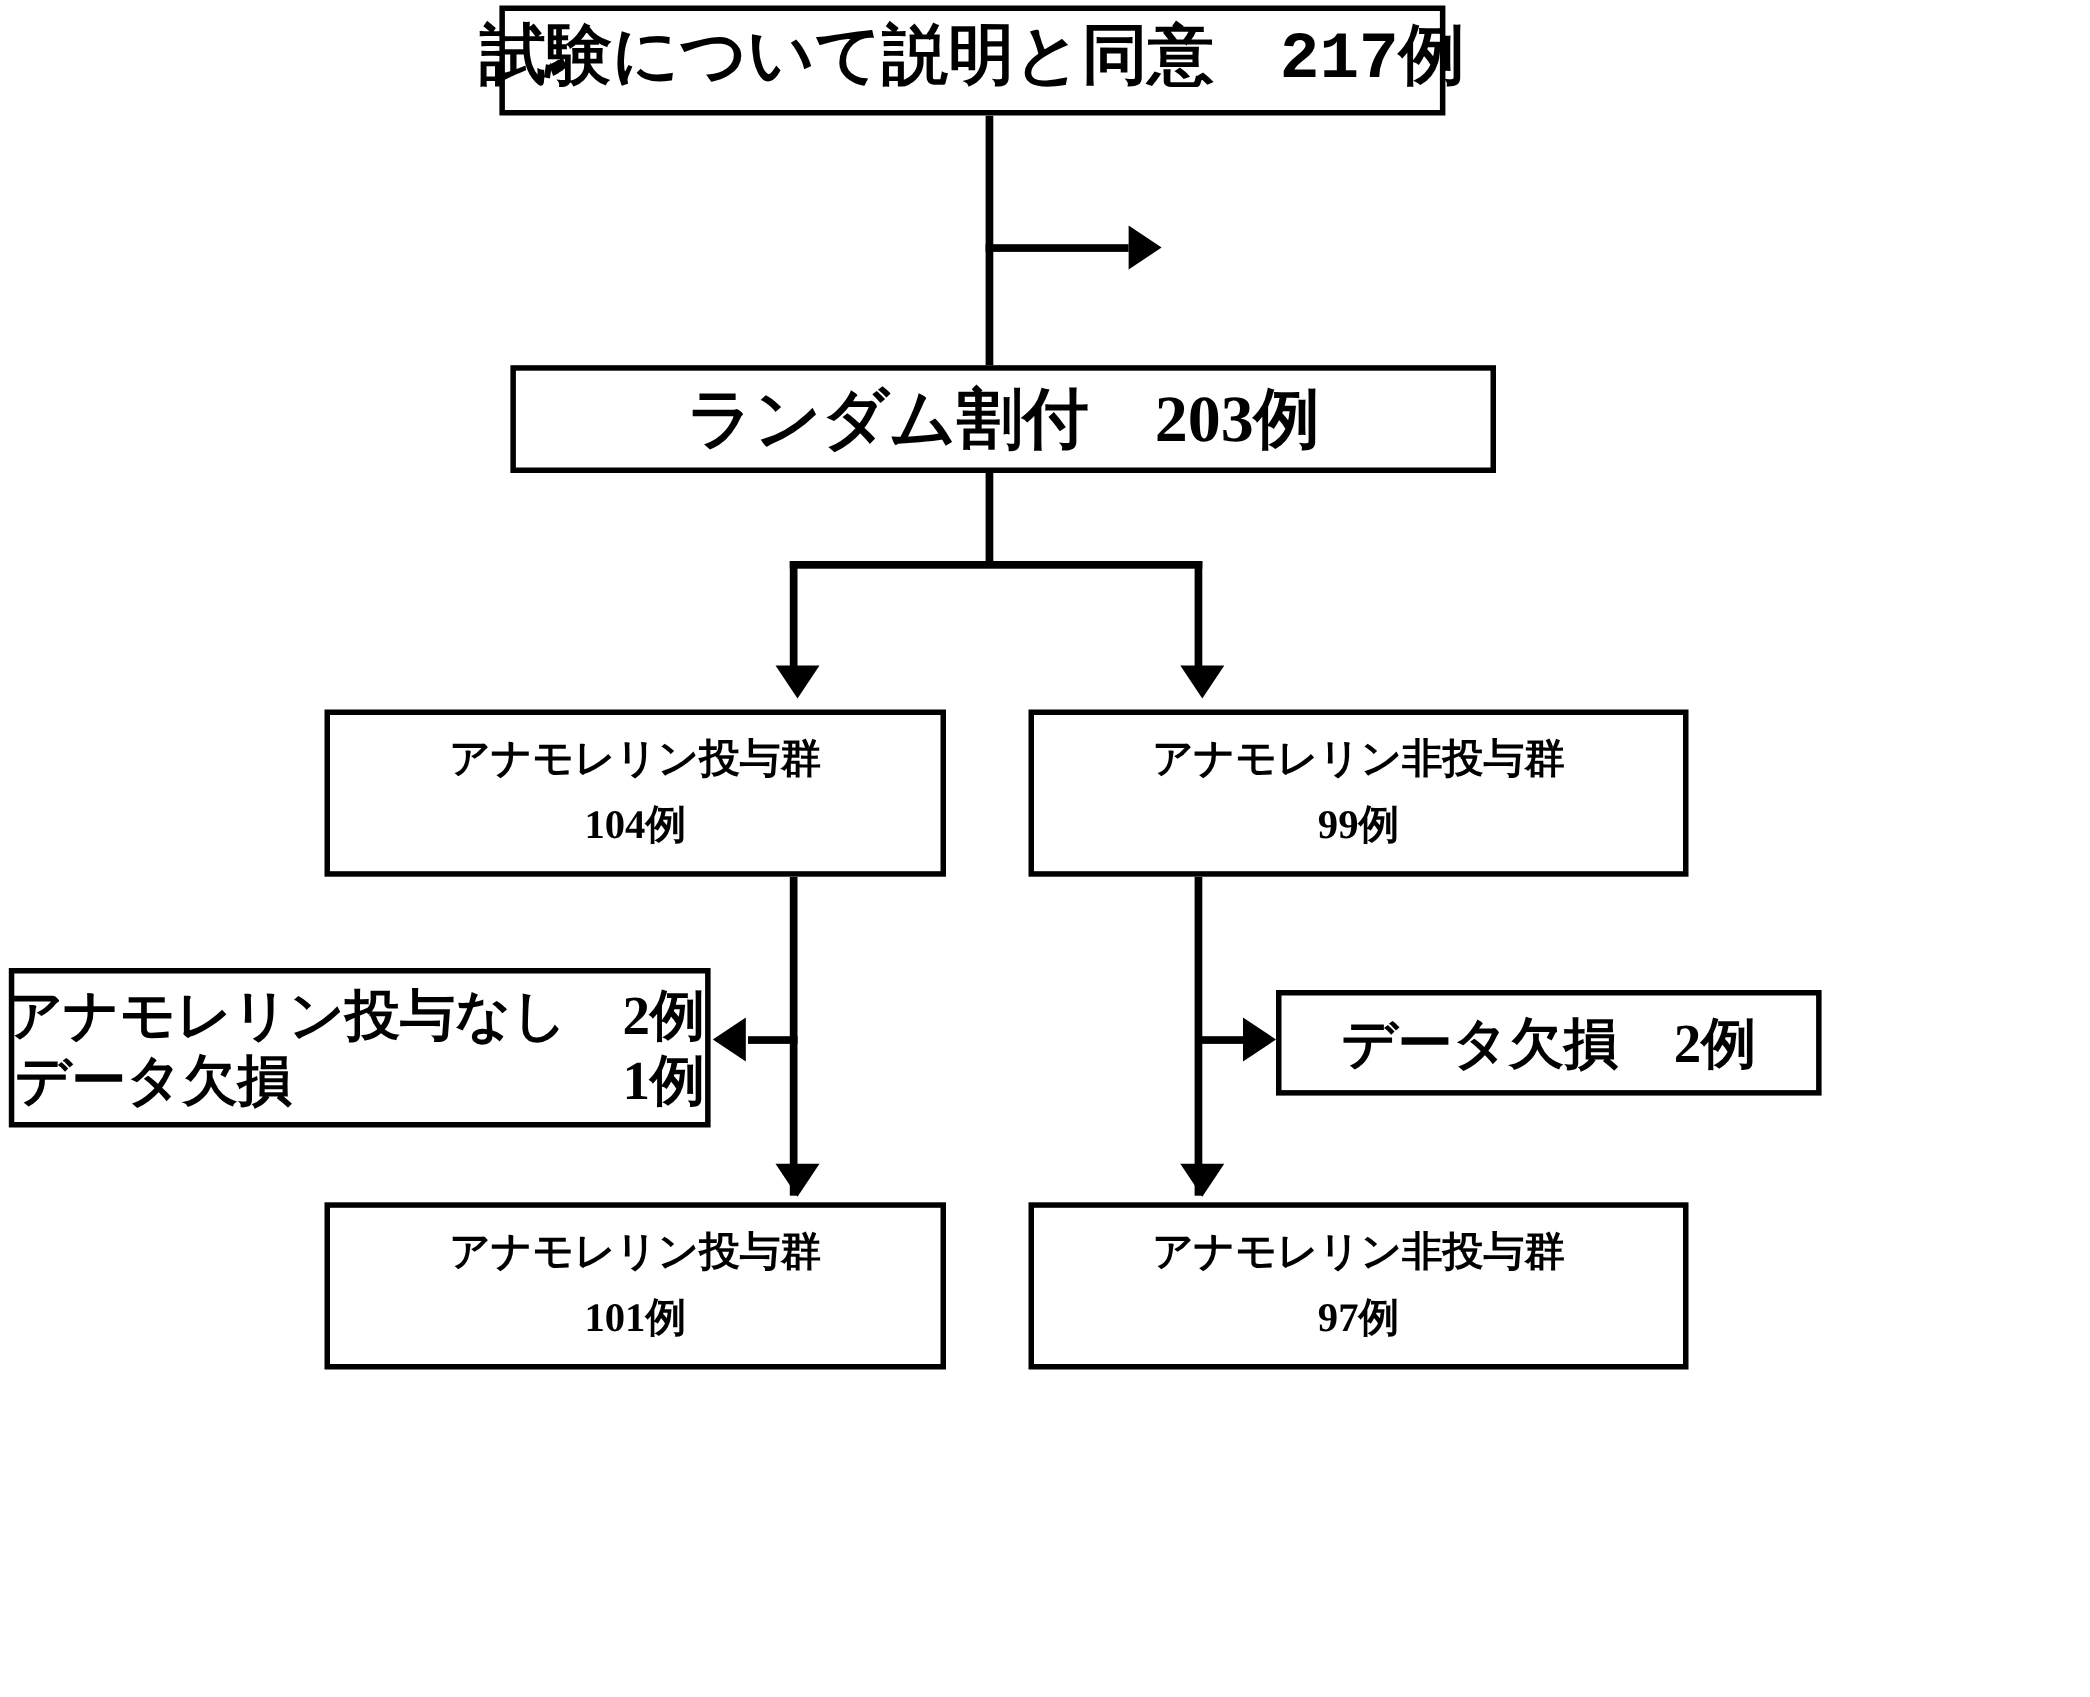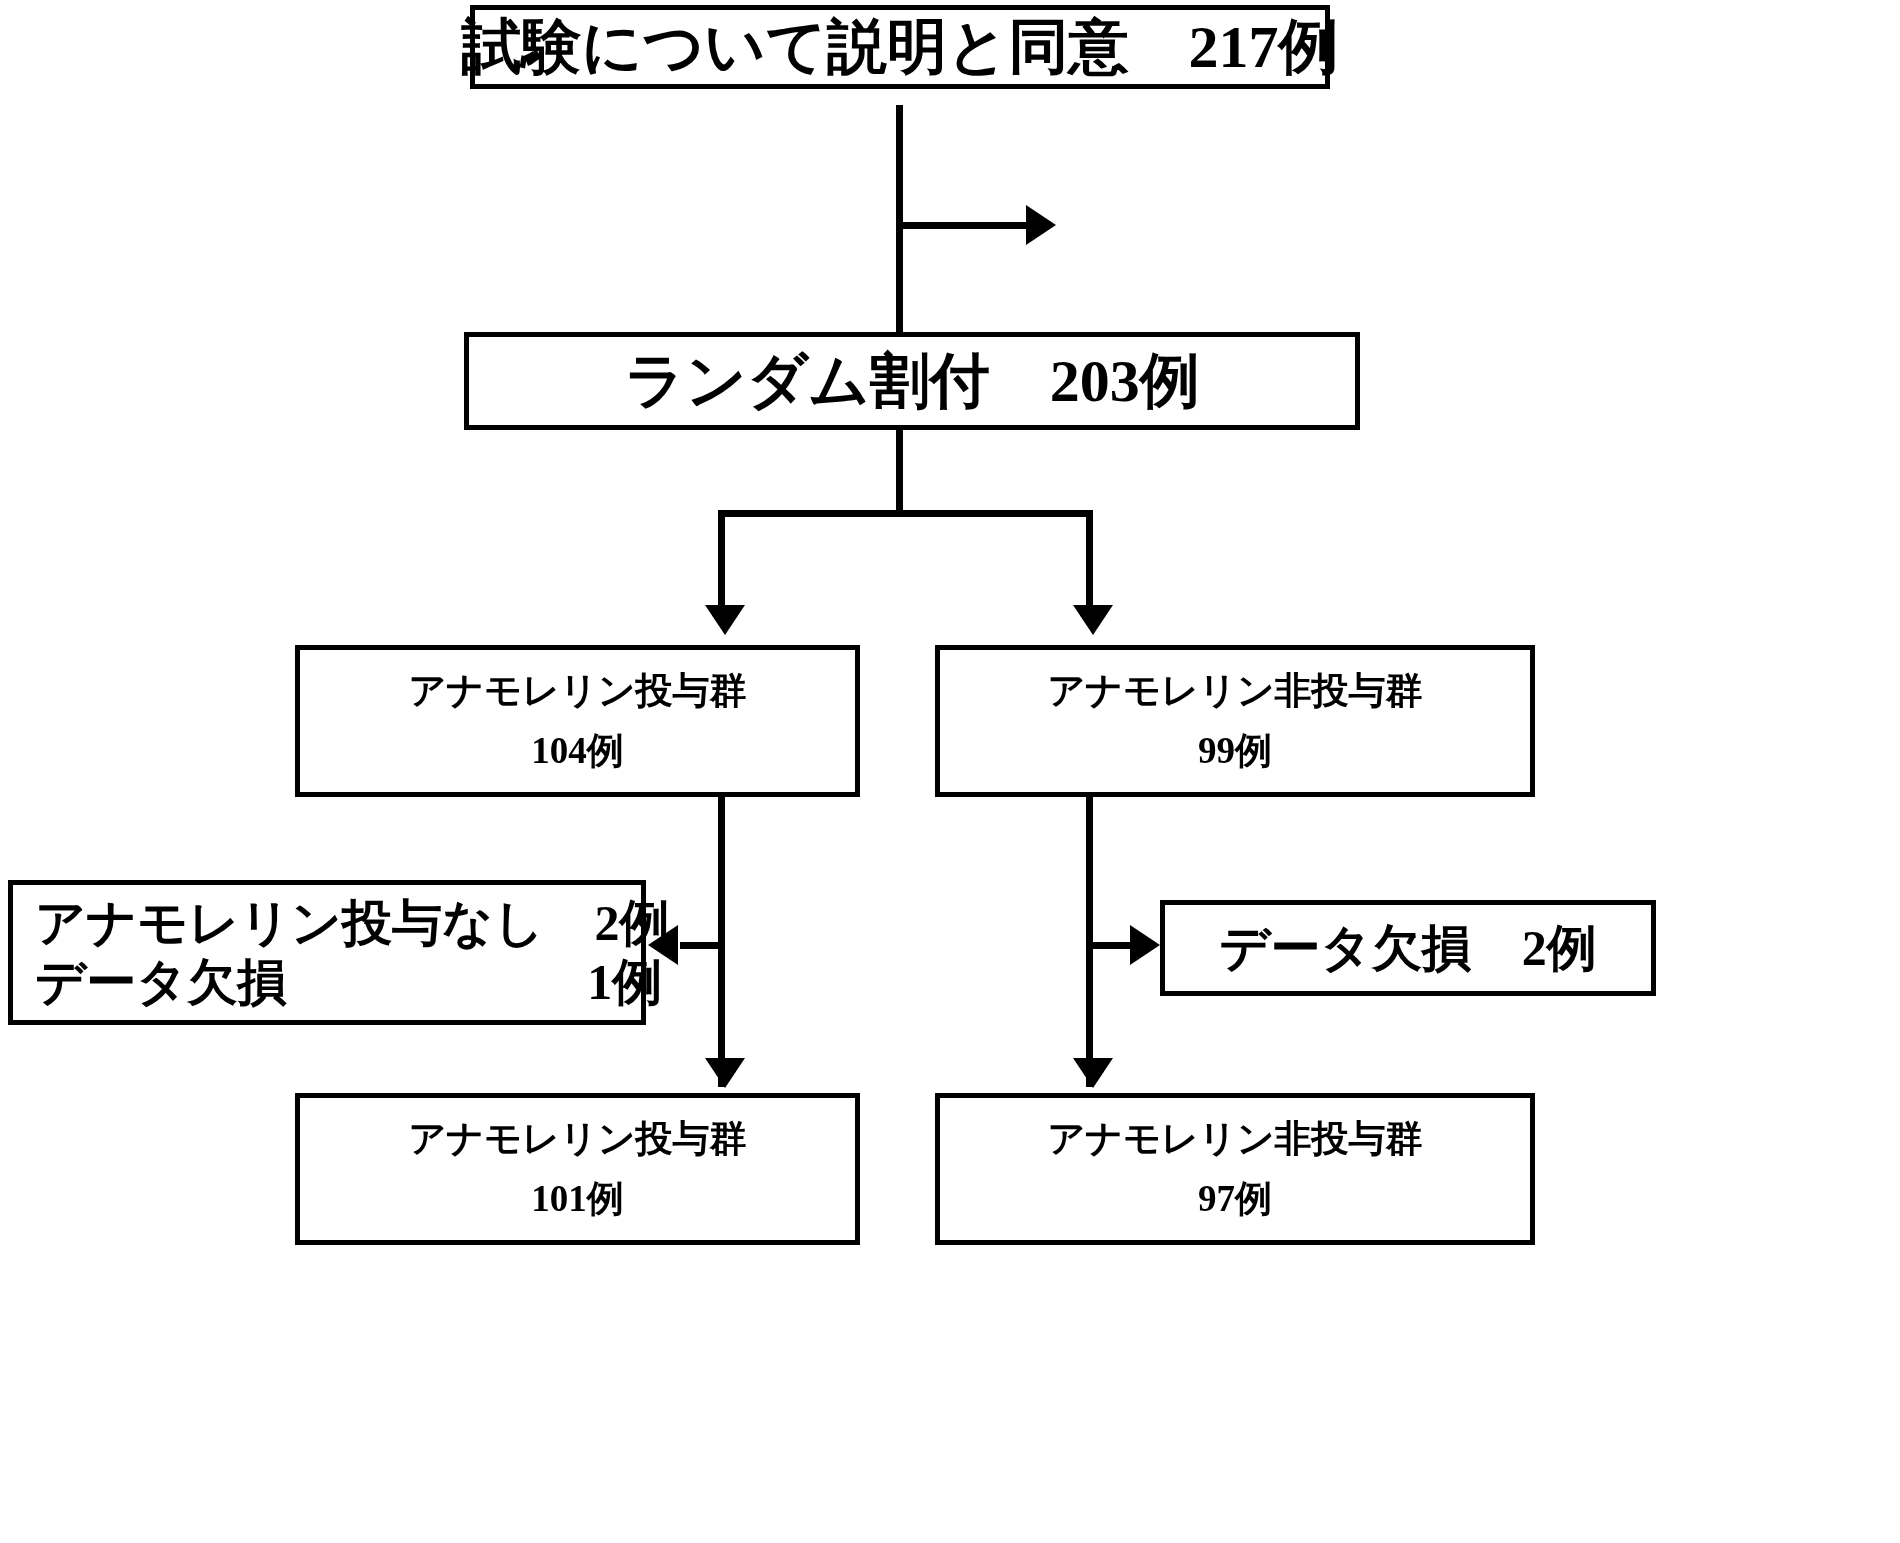--- a/index.html
+++ b/index.html
@@ -28,21 +28,21 @@
     font-weight: 700;
     line-height: 1.18;
     z-index: 3;
   }
   .box .line {
     white-space: pre;
     display: block;
     text-align: center;
   }
   .box.left-align {
-    align-items: flex-start;
+    align-items: flex-end;
     padding-left: 22px;
   }
   .box.left-align .line {
     text-align: left;
   }
   .t-consent   { font-size: 60px; }
   .t-rand      { font-size: 60px; margin-left: 12px; }
   .t-inelig    { font-size: 54px; }
   .t-group     { font-size: 37px; gap: 16px; }
   .t-excl      { font-size: 50px; }
@@ -86,21 +86,21 @@
     border-bottom: 20px solid transparent;
     border-right: 30px solid #000000;
     z-index: 2;
   }
 </style>
 </head>
 <body>
 
 <div id="canvas">
 
-  <div class="box t-consent" style="left:470px; top:5px; width:860px; height:84px;">
+  <div class="box t-consent" style="left:454px; top:5px; width:860px; height:100px;font-family:Liberation Mono, monospace;">
     <span class="line">試験について説明と同意　217例</span>
   </div>
 
   <div class="vline" style="left:896px; top:105px; height:230px;"></div>
 
   <div class="hline" style="left:896px; top:222px; width:130px;"></div>
   <div class="arrow-right" style="left:1026px; top:205px;"></div>
 
 
   <div class="box t-rand" style="left:452px; top:332px; width:896px; height:98px;">

